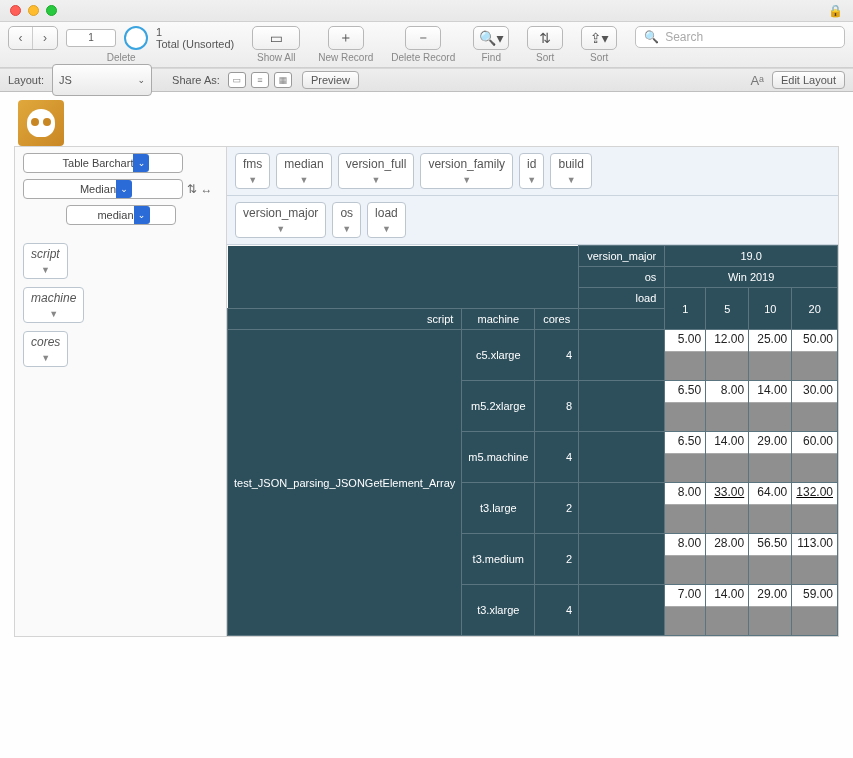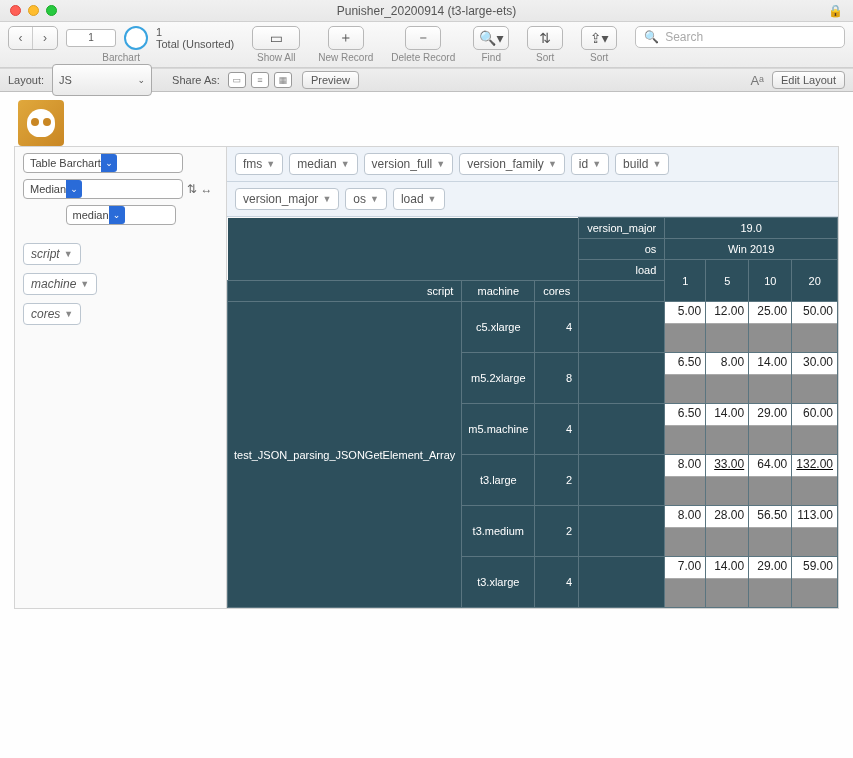--- a/index.html
+++ b/index.html
@@ -42,28 +42,28 @@
   .content { padding: 0; background:#fefefe; height:calc(758px - 22px - 46px - 24px); overflow:auto;}
   .logo { width:46px; height:46px; margin:8px 0 0 18px; background:linear-gradient(135deg,#e0a83c,#c98724); border-radius:4px; display:flex; align-items:center; justify-content:center;}
   .skull { width:28px; height:28px; background:#fff; border-radius:50% 50% 44% 44%; position:relative;}
   .skull::before, .skull::after { content:""; position:absolute; width:8px; height:8px; background:#c98724; border-radius:50%; top:9px;}
   .skull::before { left:4px;} .skull::after { right:4px;}
   .h1 { font-size:28px; color:#607585; font-weight:500; padding:16px 0 12px 22px; }
 
   .mainframe { margin: 0 14px 14px 14px; border:1px solid #d4d4d4; background:#fafafa; }
 
   .topbar, .secondbar { background:#eef3f9; border-bottom:1px solid #c9d4df; padding:6px 8px; display:flex; gap:6px; align-items:center;}
-  .chip { background:#fff; border:1px solid #bcc6d0; border-radius:4px; padding:3px 7px; font-size:12px; color:#555; display:flex; align-items:center; gap:4px;}
+  .chip { background:#fff; border:1px solid #bcc6d0; border-radius:4px; padding:3px 7px; font-size:12px; color:#555; display:flex; align-items:center; gap:4px;flex-direction:column;}
   .chip .caret { font-size:9px; color:#888; }
 
   .body2col { display:flex; }
   .leftcol { width:212px; border-right:1px solid #d4d4d4; padding:6px 8px; }
   .leftcol .chip { margin:4px 0; display:inline-flex; font-style:italic;}
   .leftcol .chip.noitalic { font-style:normal;}
-  .dropwide { width:160px; height:20px; background:#fff; border:1px solid #aaa; border-radius:4px; font-size:11px; padding-left:6px; color:#444; display:flex; align-items:center; justify-content:flex-start;}
+  .dropwide { width:160px; height:20px; background:#fff; border:1px solid #aaa; border-radius:4px; font-size:11px; padding-left:6px; color:#444; display:flex; align-items:center; justify-content:center;}
   .dropwide .arr { background:#2a6bd8; color:#fff; width:16px; height:100%; display:flex; align-items:center; justify-content:center; border-radius:0 3px 3px 0; font-size:9px;}
   .leftctrl { display:flex; align-items:center; gap:4px; margin-bottom:6px;}
   .arrows { font-size:12px; color:#666; }
 
   .datatable { flex:1; }
   table { border-collapse:collapse; width:100%; }
   td, th { border:1px solid #5a7580; font-size:11px; }
   .hdr { background:#2d4f5c; color:#fff; text-align:right; padding:4px 8px; }
   .hdr2 { background:#2d4f5c; color:#fff; text-align:center; padding:4px 6px;}
   .rowhdr { background:#2d4f5c; color:#fff; text-align:center; padding:0 6px; font-size:11px;}
@@ -74,39 +74,38 @@
 </style>
 </head>
 <body>
 
 <div class="titlebar">
   <div class="traffic">
     <div class="dot red"></div>
     <div class="dot yellow"></div>
     <div class="dot green"></div>
   </div>
-  <div class="title">Punisher_20200914 (t3-large-ets)</div>
   <div class="lock">🔒</div>
 </div>
 
 <div class="toolbar">
   <div class="tb-group">
     <div class="recgroup">
       <div class="navbtns">
         <div>‹</div>
         <div>›</div>
       </div>
       <div class="recbox">1</div>
       <div class="pie"></div>
       <div class="rectxt">
         <div>1</div>
         <div>Total (Unsorted)</div>
       </div>
     </div>
-    <div class="label">Barchart</div>
+    <div class="label">Delete</div>
   </div>
 
   <div class="tb-group">
     <div class="tb-btn tb-wide">▭</div>
     <div class="label">Show All</div>
   </div>
   <div class="tb-group">
     <div class="tb-btn">＋</div>
     <div class="label">New Record</div>
   </div>

